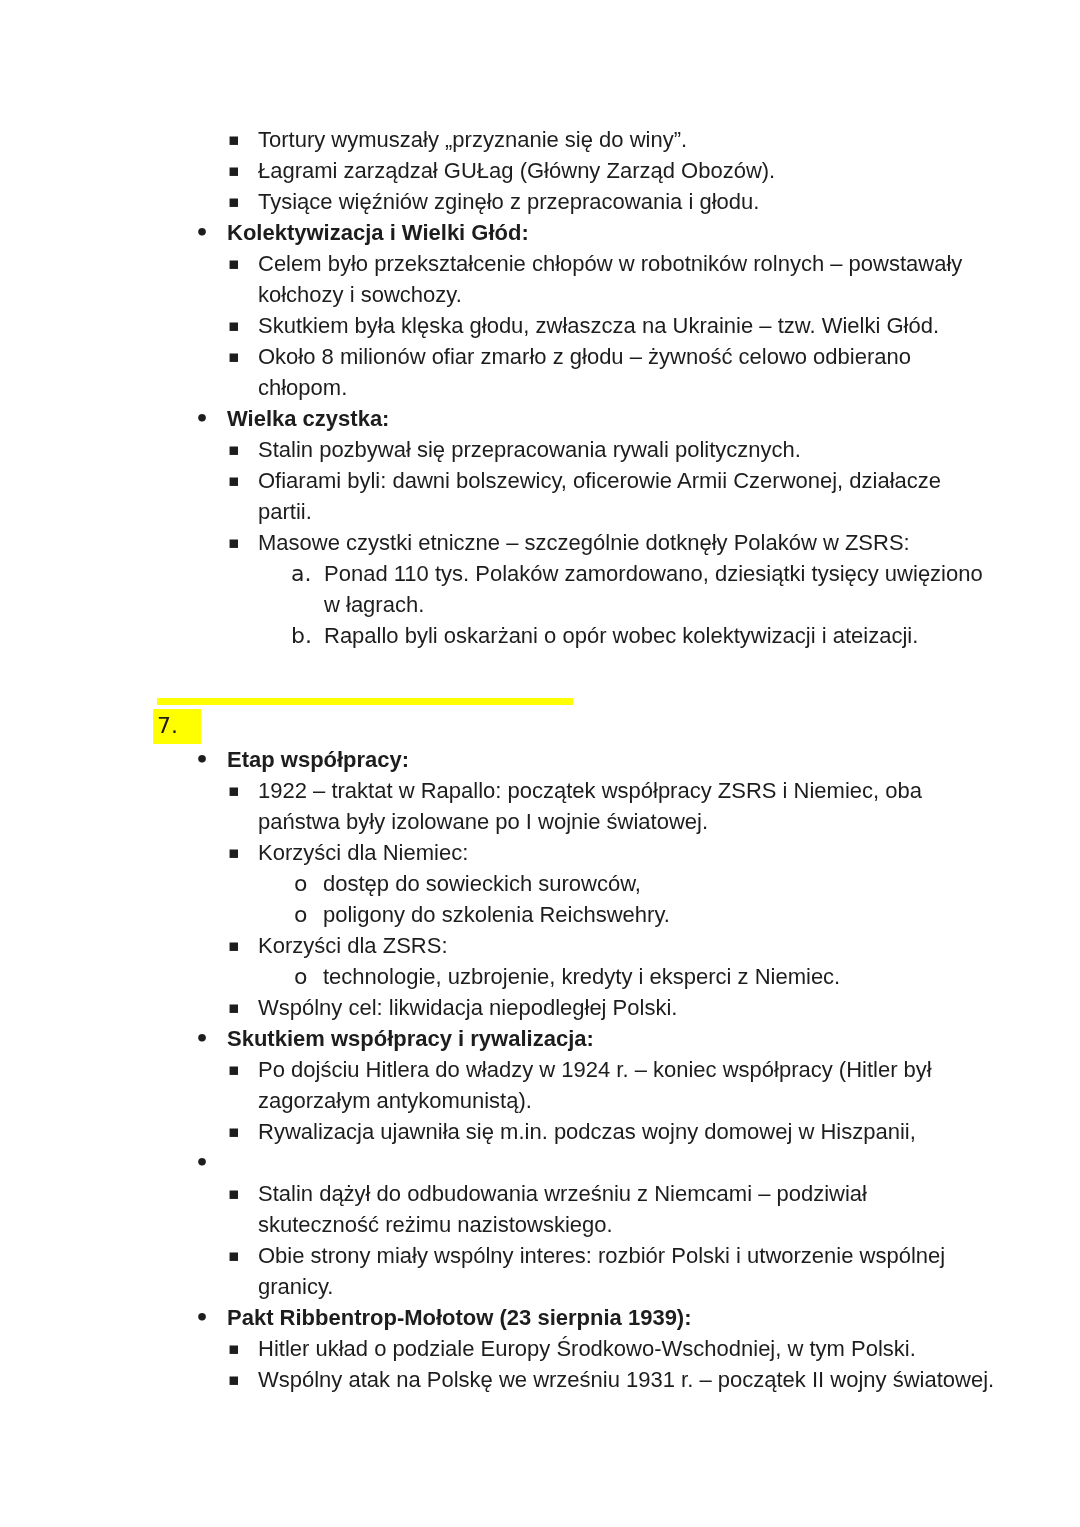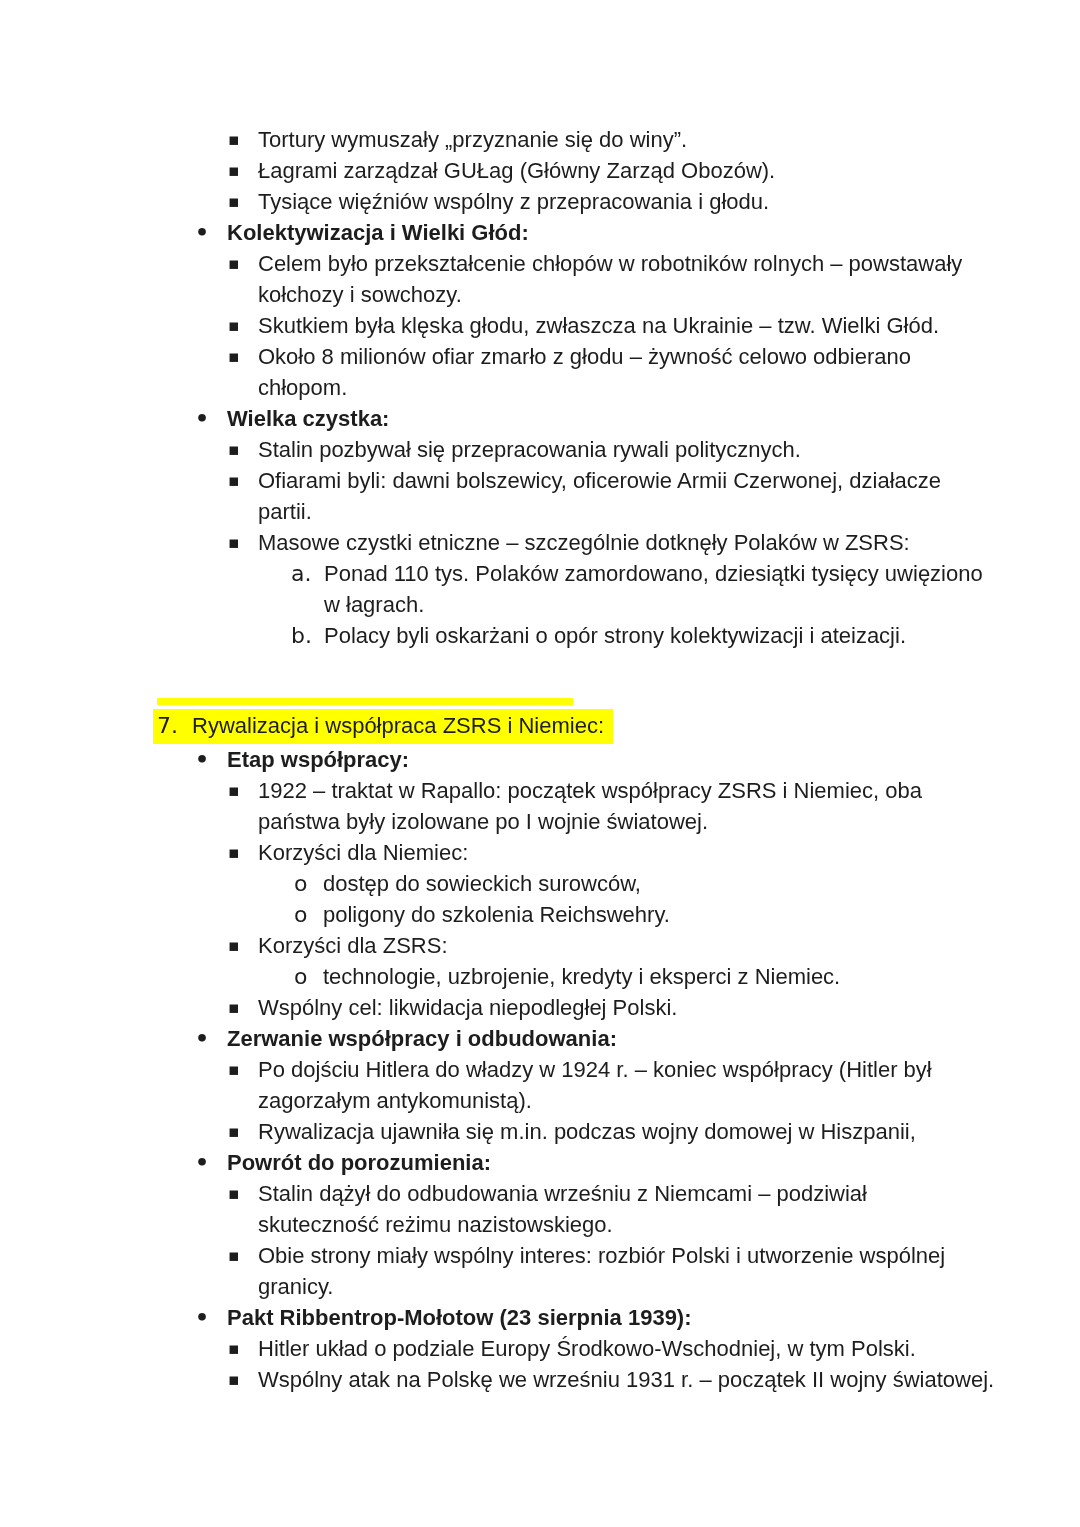--- a/index.html
+++ b/index.html
@@ -70,21 +70,21 @@
   </div>
       <div class="row row--sub">
     <span class="line-inner">
       <span class="marker">▪</span>
       <div class="text">Łagrami zarządzał GUŁag (Główny Zarząd Obozów).</div>
     </span>
   </div>
       <div class="row row--sub">
     <span class="line-inner">
       <span class="marker">▪</span>
-      <div class="text">Tysiące więźniów wspólny z przepracowania i głodu.</div>
+      <div class="text">Tysiące więźniów zginęło z przepracowania i głodu.</div>
     </span>
   </div>
       <div class="row row--main">
     <span class="line-inner">
       <span class="marker">•</span>
       <div class="text">Kolektywizacja i Wielki Głód:</div>
     </span>
   </div>
       <div class="row row--sub">
     <span class="line-inner">
@@ -134,29 +134,28 @@
       <div class="row row--alpha">
     <span class="line-inner">
       <span class="marker">a.</span>
       <div class="text">Ponad 110 tys. Polaków zamordowano, dziesiątki tysięcy uwięziono
 w łagrach.</div>
     </span>
   </div>
       <div class="row row--alpha">
     <span class="line-inner">
       <span class="marker">b.</span>
-      <div class="text">Polacy byli oskarżani o opór strony kolektywizacji i ateizacji.</div>
+      <div class="text">Rapallo byli oskarżani o opór wobec kolektywizacji i ateizacji.</div>
     </span>
   </div>
       <div class="spacer" style="height: 47px;"></div>
       <div class="strip"></div>
       <div class="row row--numbered">
     <span class="line-inner">
       <span class="marker">7.</span>
-      <div class="text">Rywalizacja i współpraca ZSRS i Niemiec:</div>
     </span>
   </div>
       <div class="row row--main">
     <span class="line-inner">
       <span class="marker">•</span>
       <div class="text">Etap współpracy:</div>
     </span>
   </div>
       <div class="row row--sub">
     <span class="line-inner">
@@ -197,40 +196,39 @@
   </div>
       <div class="row row--sub">
     <span class="line-inner">
       <span class="marker">▪</span>
       <div class="text">Wspólny cel: likwidacja niepodległej Polski.</div>
     </span>
   </div>
       <div class="row row--main">
     <span class="line-inner">
       <span class="marker">•</span>
-      <div class="text">Zerwanie współpracy i odbudowania:</div>
+      <div class="text">Skutkiem współpracy i rywalizacja:</div>
     </span>
   </div>
       <div class="row row--sub">
     <span class="line-inner">
       <span class="marker">▪</span>
       <div class="text">Po dojściu Hitlera do władzy w 1924 r. – koniec współpracy (Hitler był
 zagorzałym antykomunistą).</div>
     </span>
   </div>
       <div class="row row--sub">
     <span class="line-inner">
       <span class="marker">▪</span>
       <div class="text">Rywalizacja ujawniła się m.in. podczas wojny domowej w Hiszpanii,</div>
     </span>
   </div>
       <div class="row row--main">
     <span class="line-inner">
       <span class="marker">•</span>
-      <div class="text">Powrót do porozumienia:</div>
     </span>
   </div>
       <div class="row row--sub">
     <span class="line-inner">
       <span class="marker">▪</span>
       <div class="text">Stalin dążył do odbudowania wrześniu z Niemcami – podziwiał
 skuteczność reżimu nazistowskiego.</div>
     </span>
   </div>
       <div class="row row--sub">

